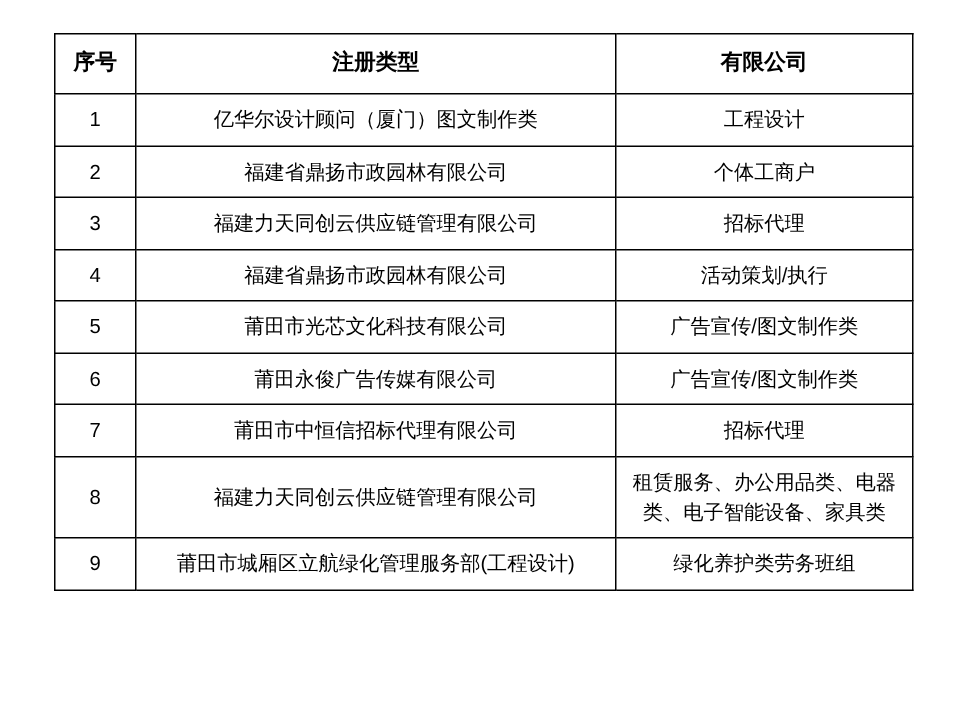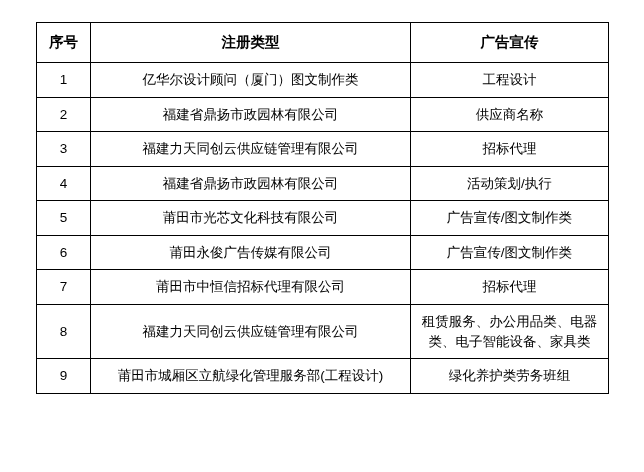--- a/index.html
+++ b/index.html
@@ -67,33 +67,33 @@
   <table class="supplier-table">
     <colgroup>
       <col class="col-index">
       <col class="col-name">
       <col class="col-type">
     </colgroup>
     <thead>
       <tr>
         <th>序号</th>
         <th>注册类型</th>
-        <th>广告宣传</th>
+        <th>有限公司</th>
       </tr>
     </thead>
     <tbody>
       <tr>
         <td class="cell-index">1</td>
         <td class="cell-name">亿华尔设计顾问（厦门）图文制作类</td>
         <td class="cell-type">工程设计</td>
       </tr>
       <tr>
         <td class="cell-index">2</td>
         <td class="cell-name">福建省鼎扬市政园林有限公司</td>
-        <td class="cell-type">供应商名称</td>
+        <td class="cell-type">个体工商户</td>
       </tr>
       <tr>
         <td class="cell-index">3</td>
         <td class="cell-name">福建力天同创云供应链管理有限公司</td>
         <td class="cell-type">招标代理</td>
       </tr>
       <tr>
         <td class="cell-index">4</td>
         <td class="cell-name">福建省鼎扬市政园林有限公司</td>
         <td class="cell-type">活动策划/执行</td>

